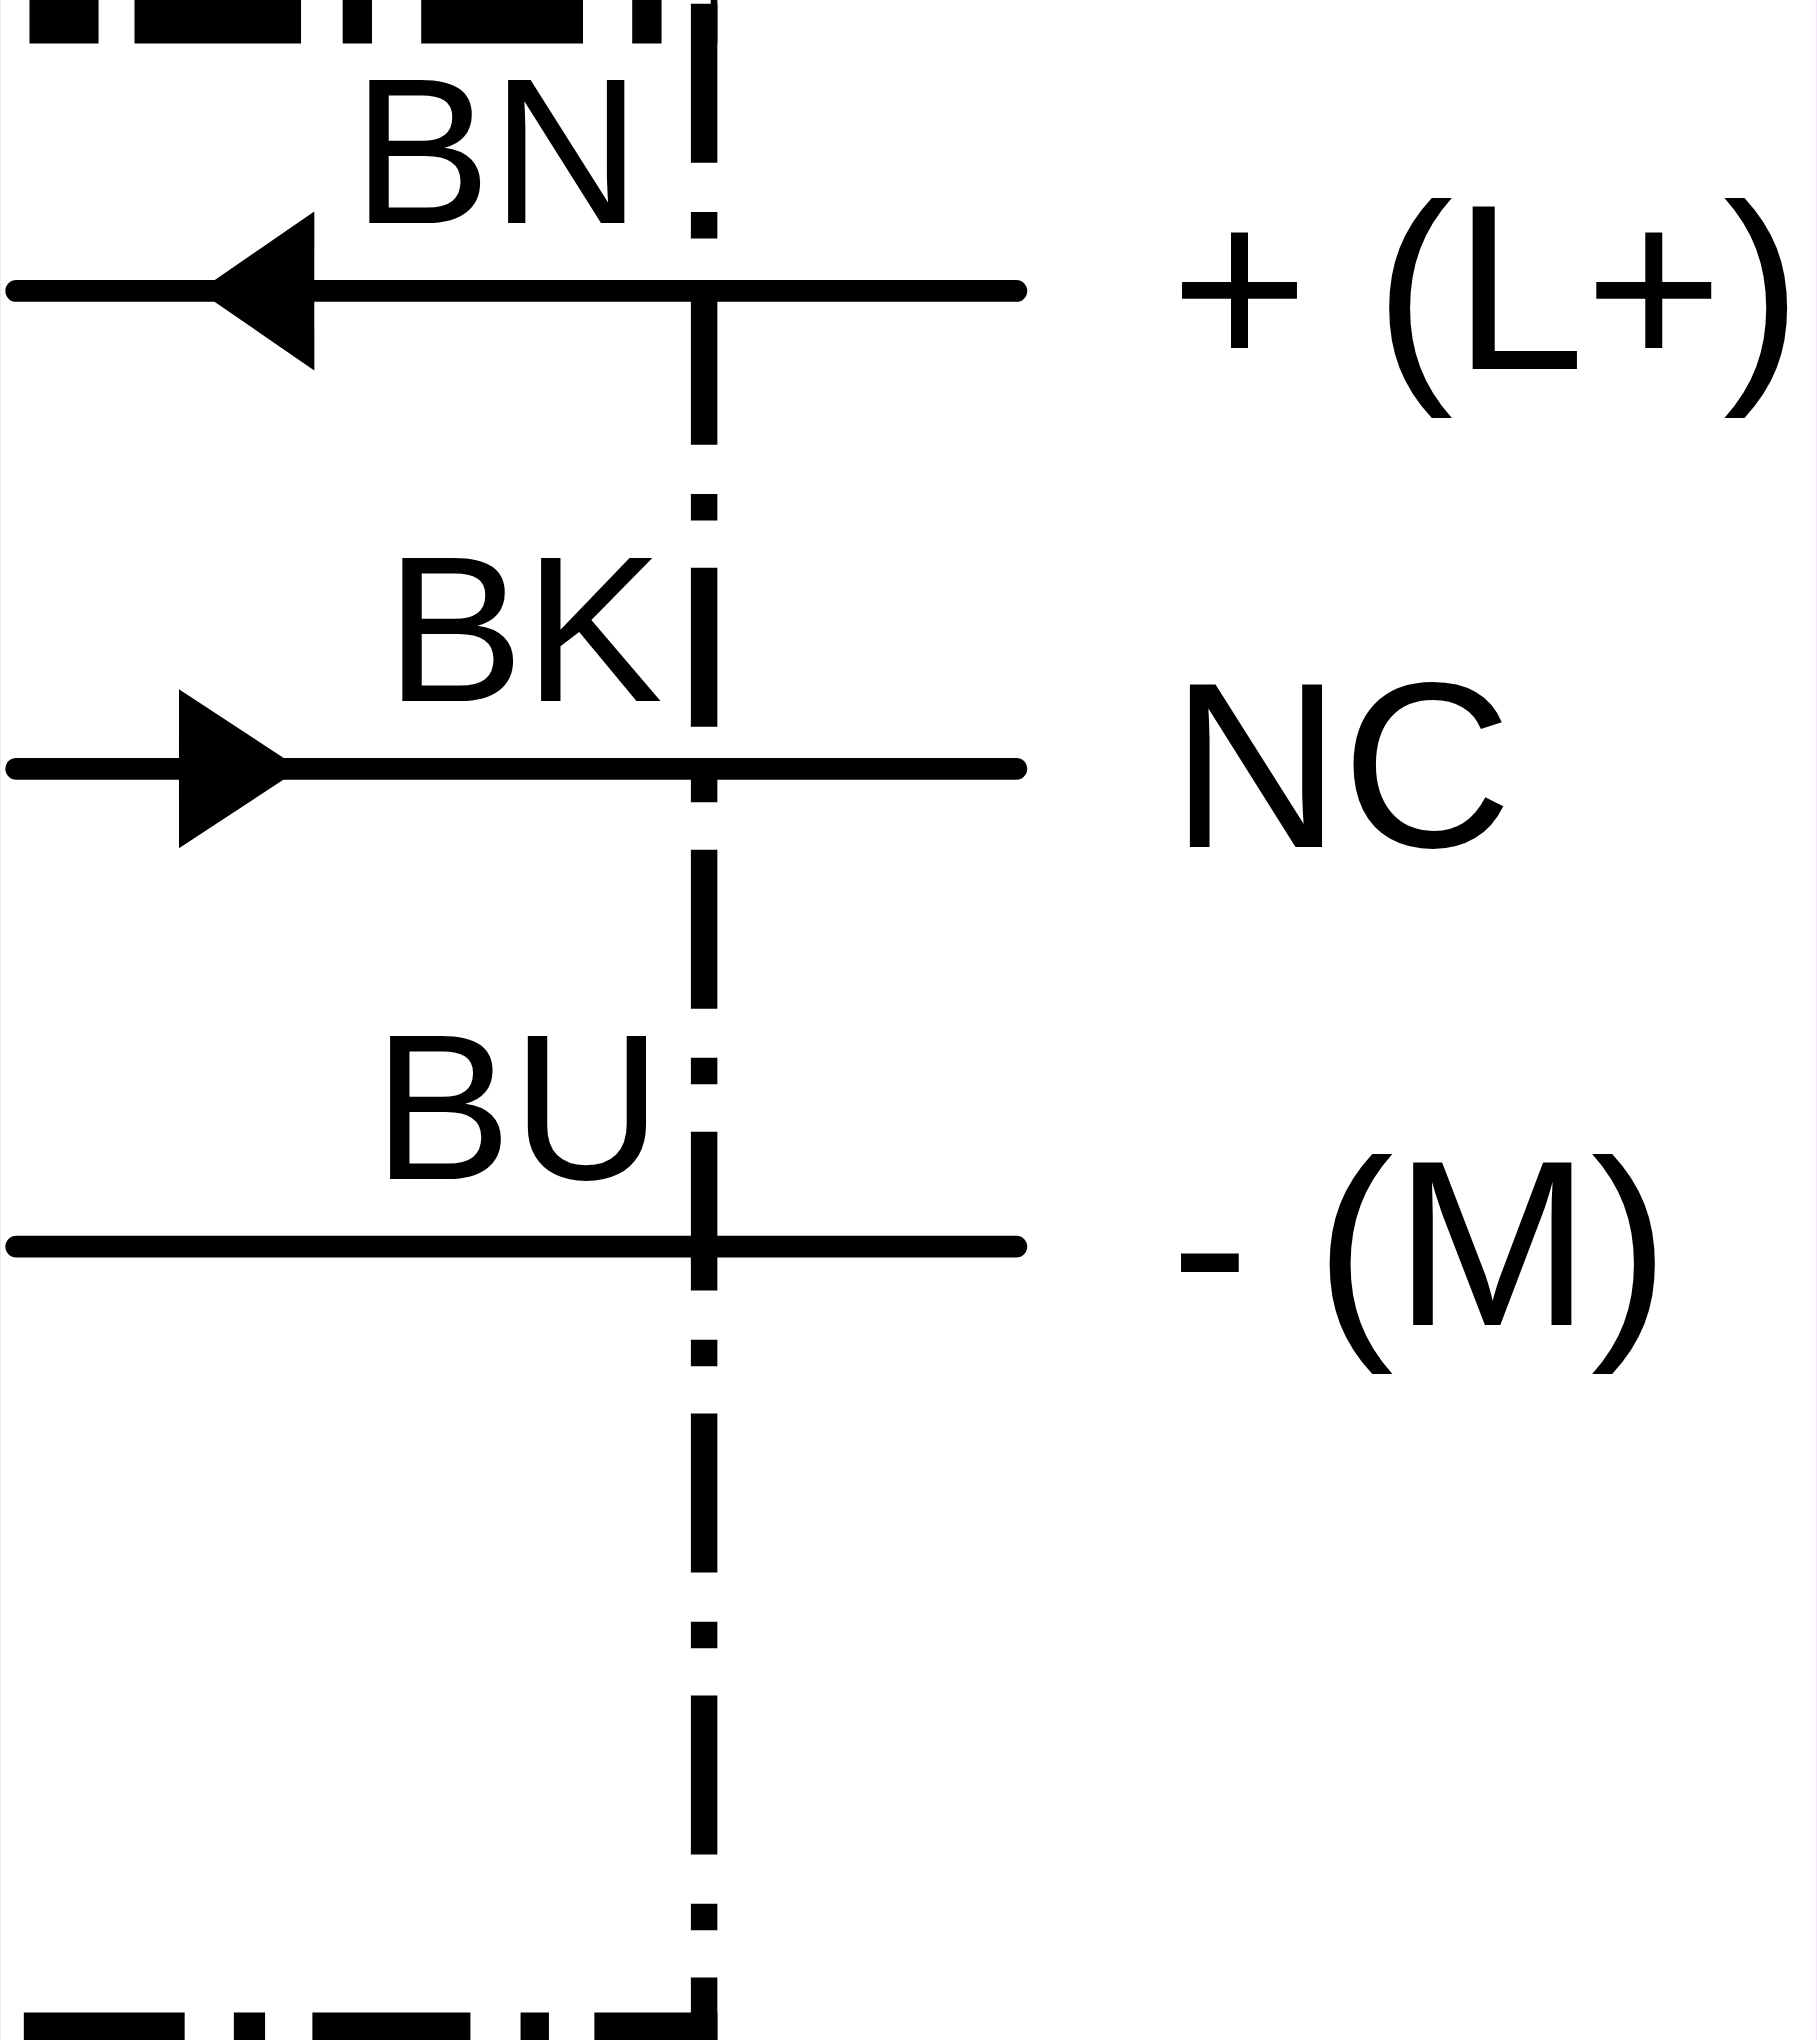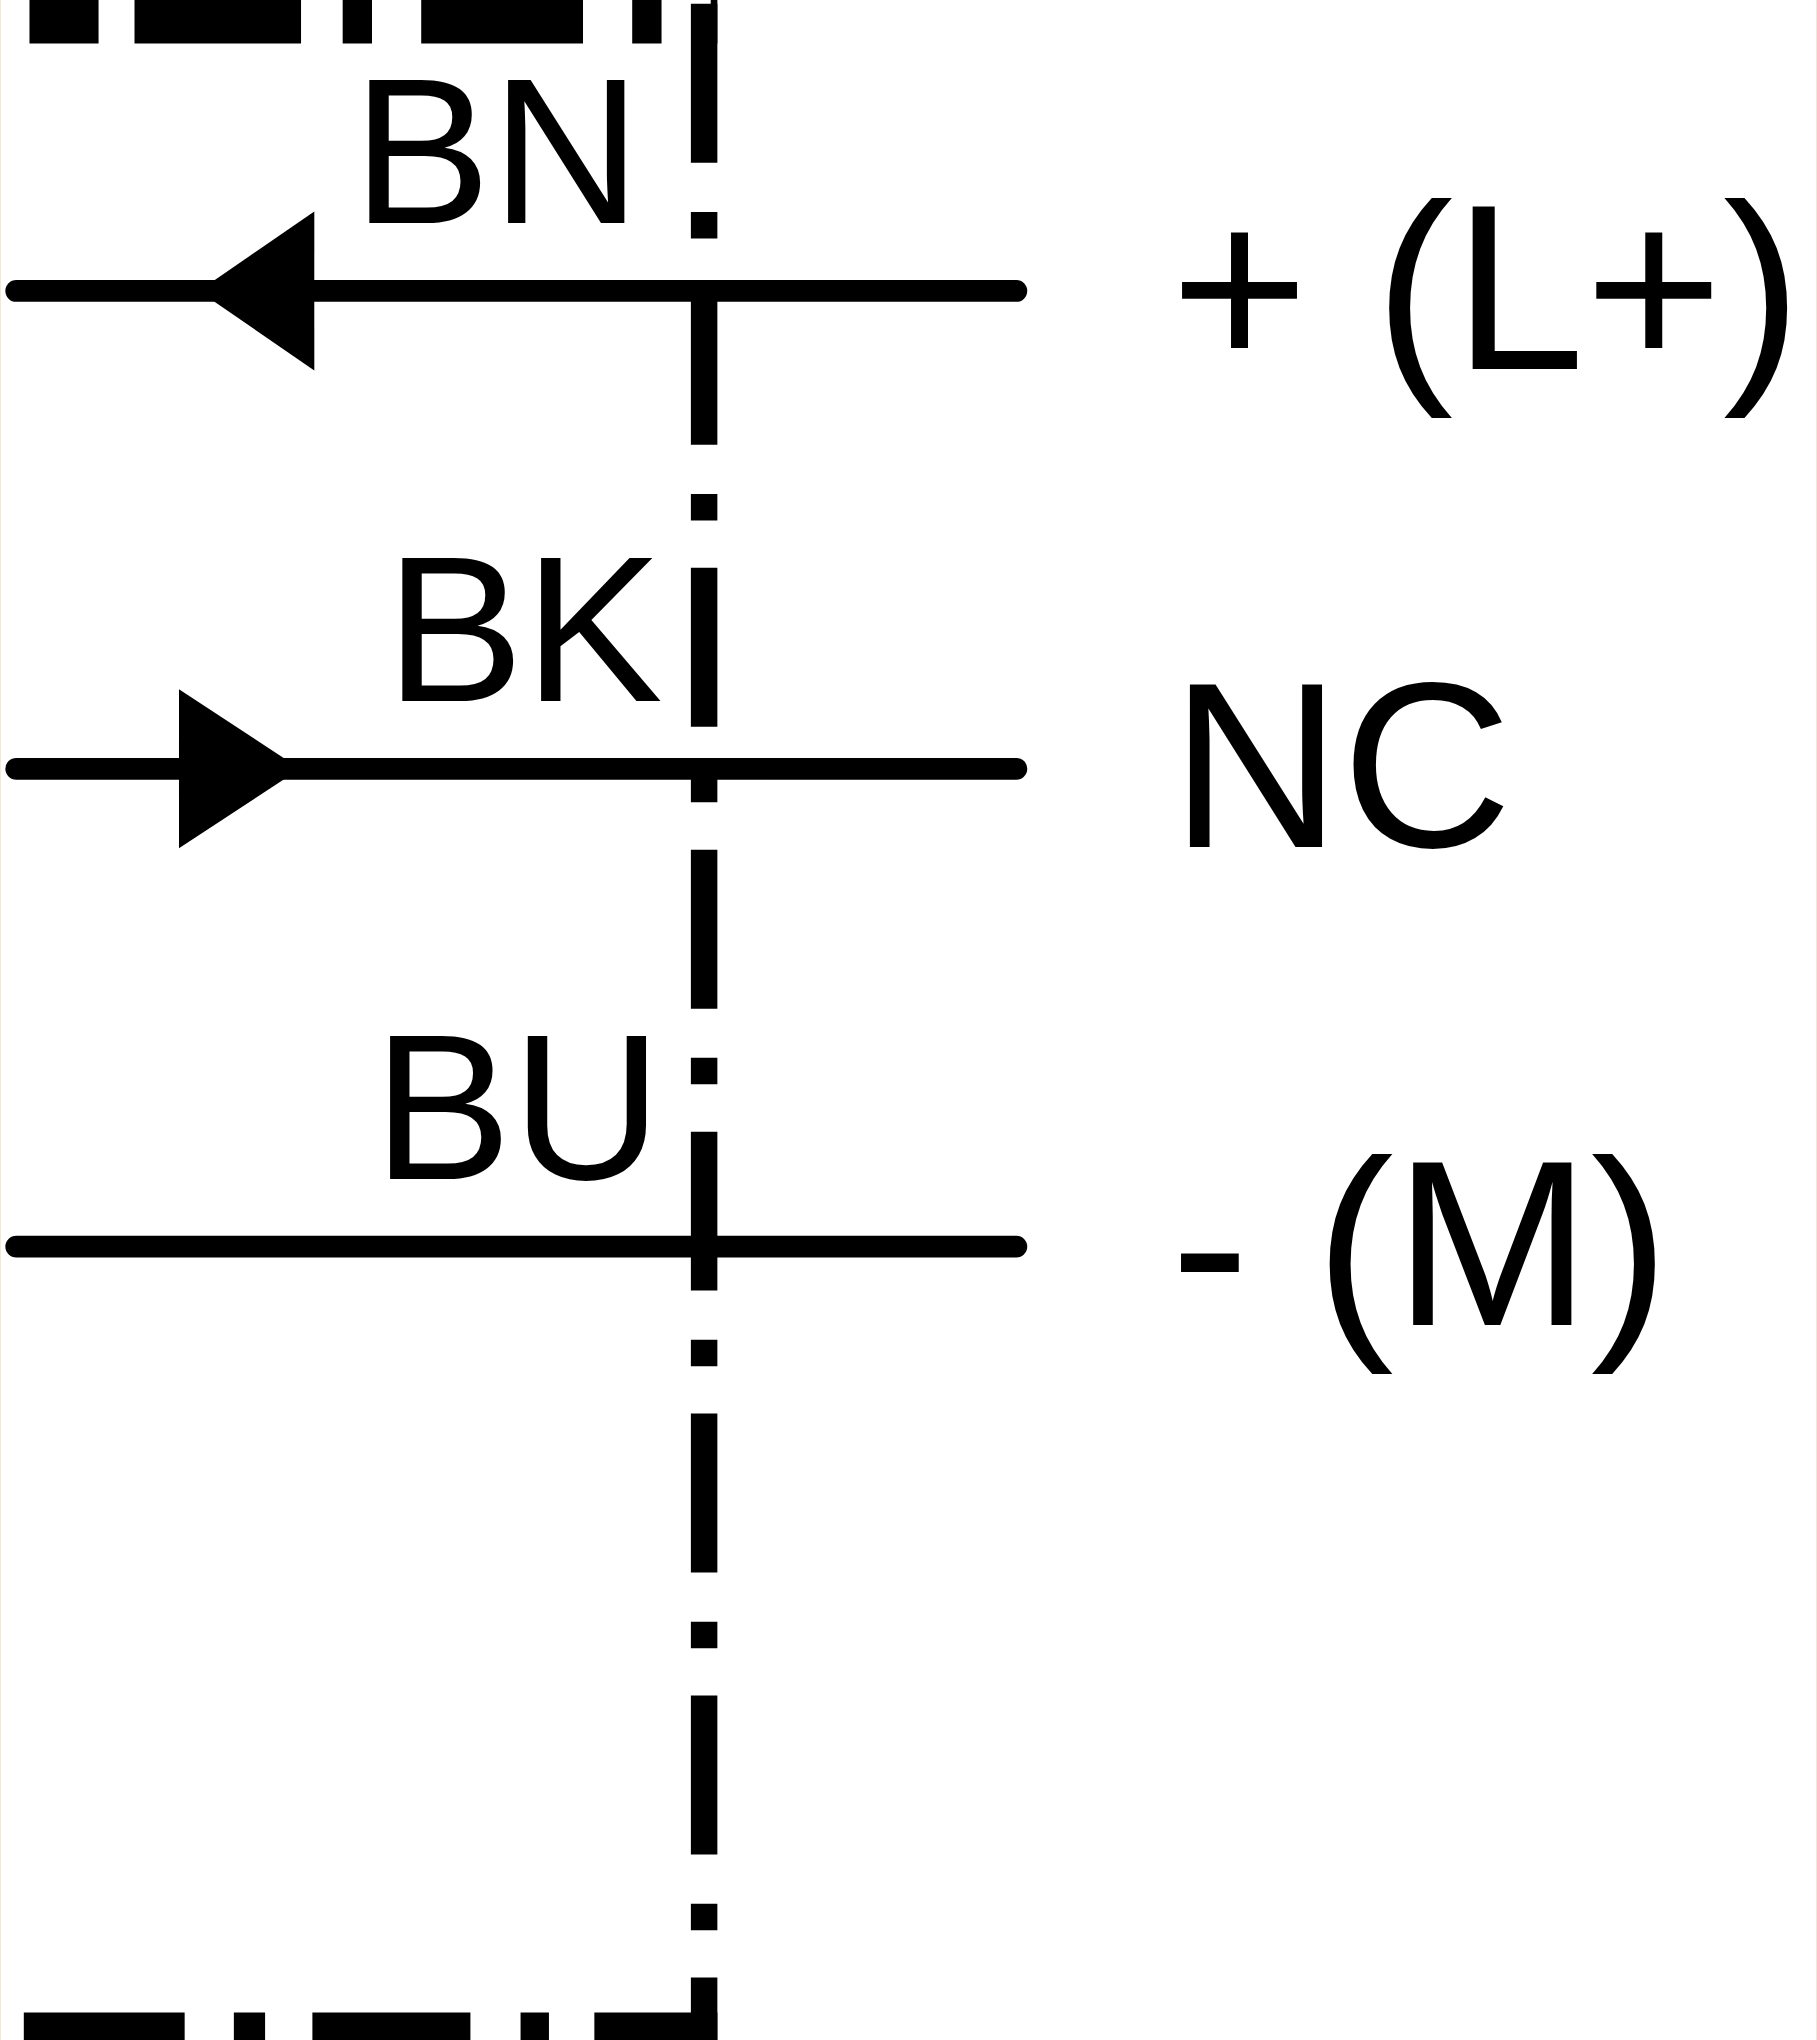--- a/index.html
+++ b/index.html
@@ -4,21 +4,21 @@
   <style>
     html, body {
       margin: 0;
       padding: 0;
       background: #ffffff;
     }
     .canvas {
       position: relative;
       width: 1817px;
       height: 2040px;
-      background: #a16207;
+      background: #d946ef;
       overflow: hidden;
     }
     svg.diagram {
       display: block;
       width: 1817px;
       height: 2040px;
     }
     .wire {
       fill: none;
       stroke-width: 23;

